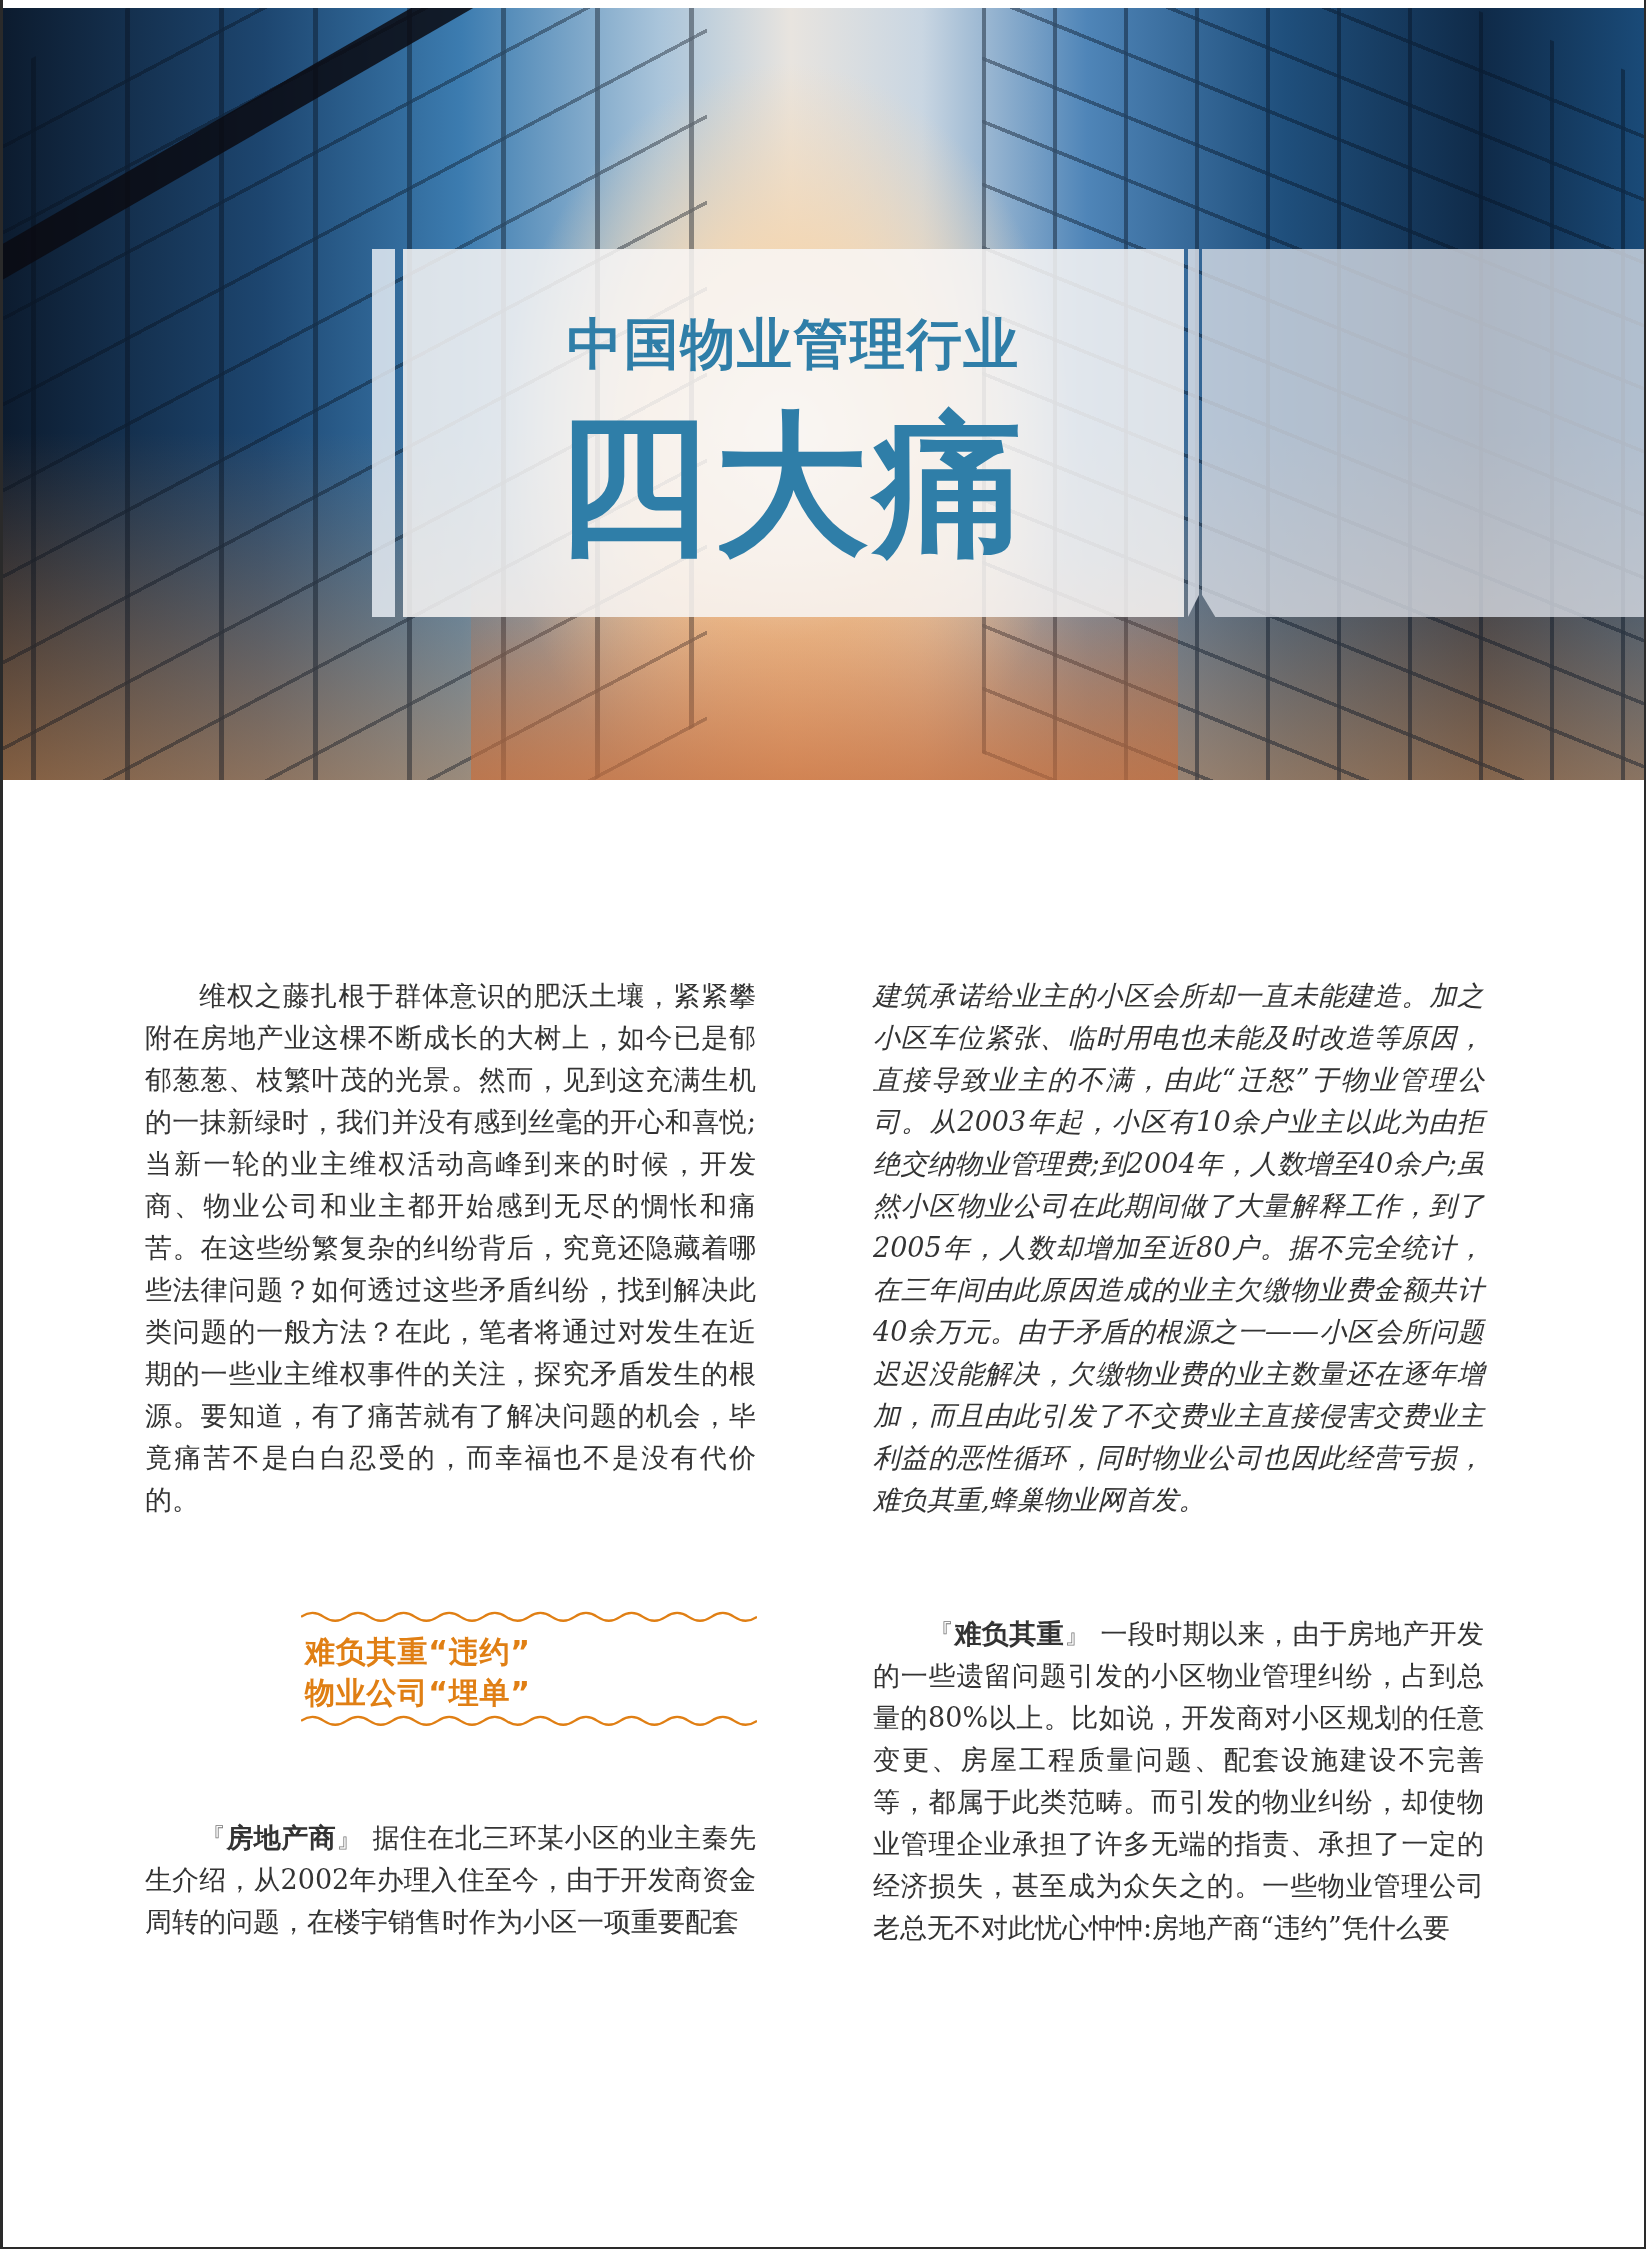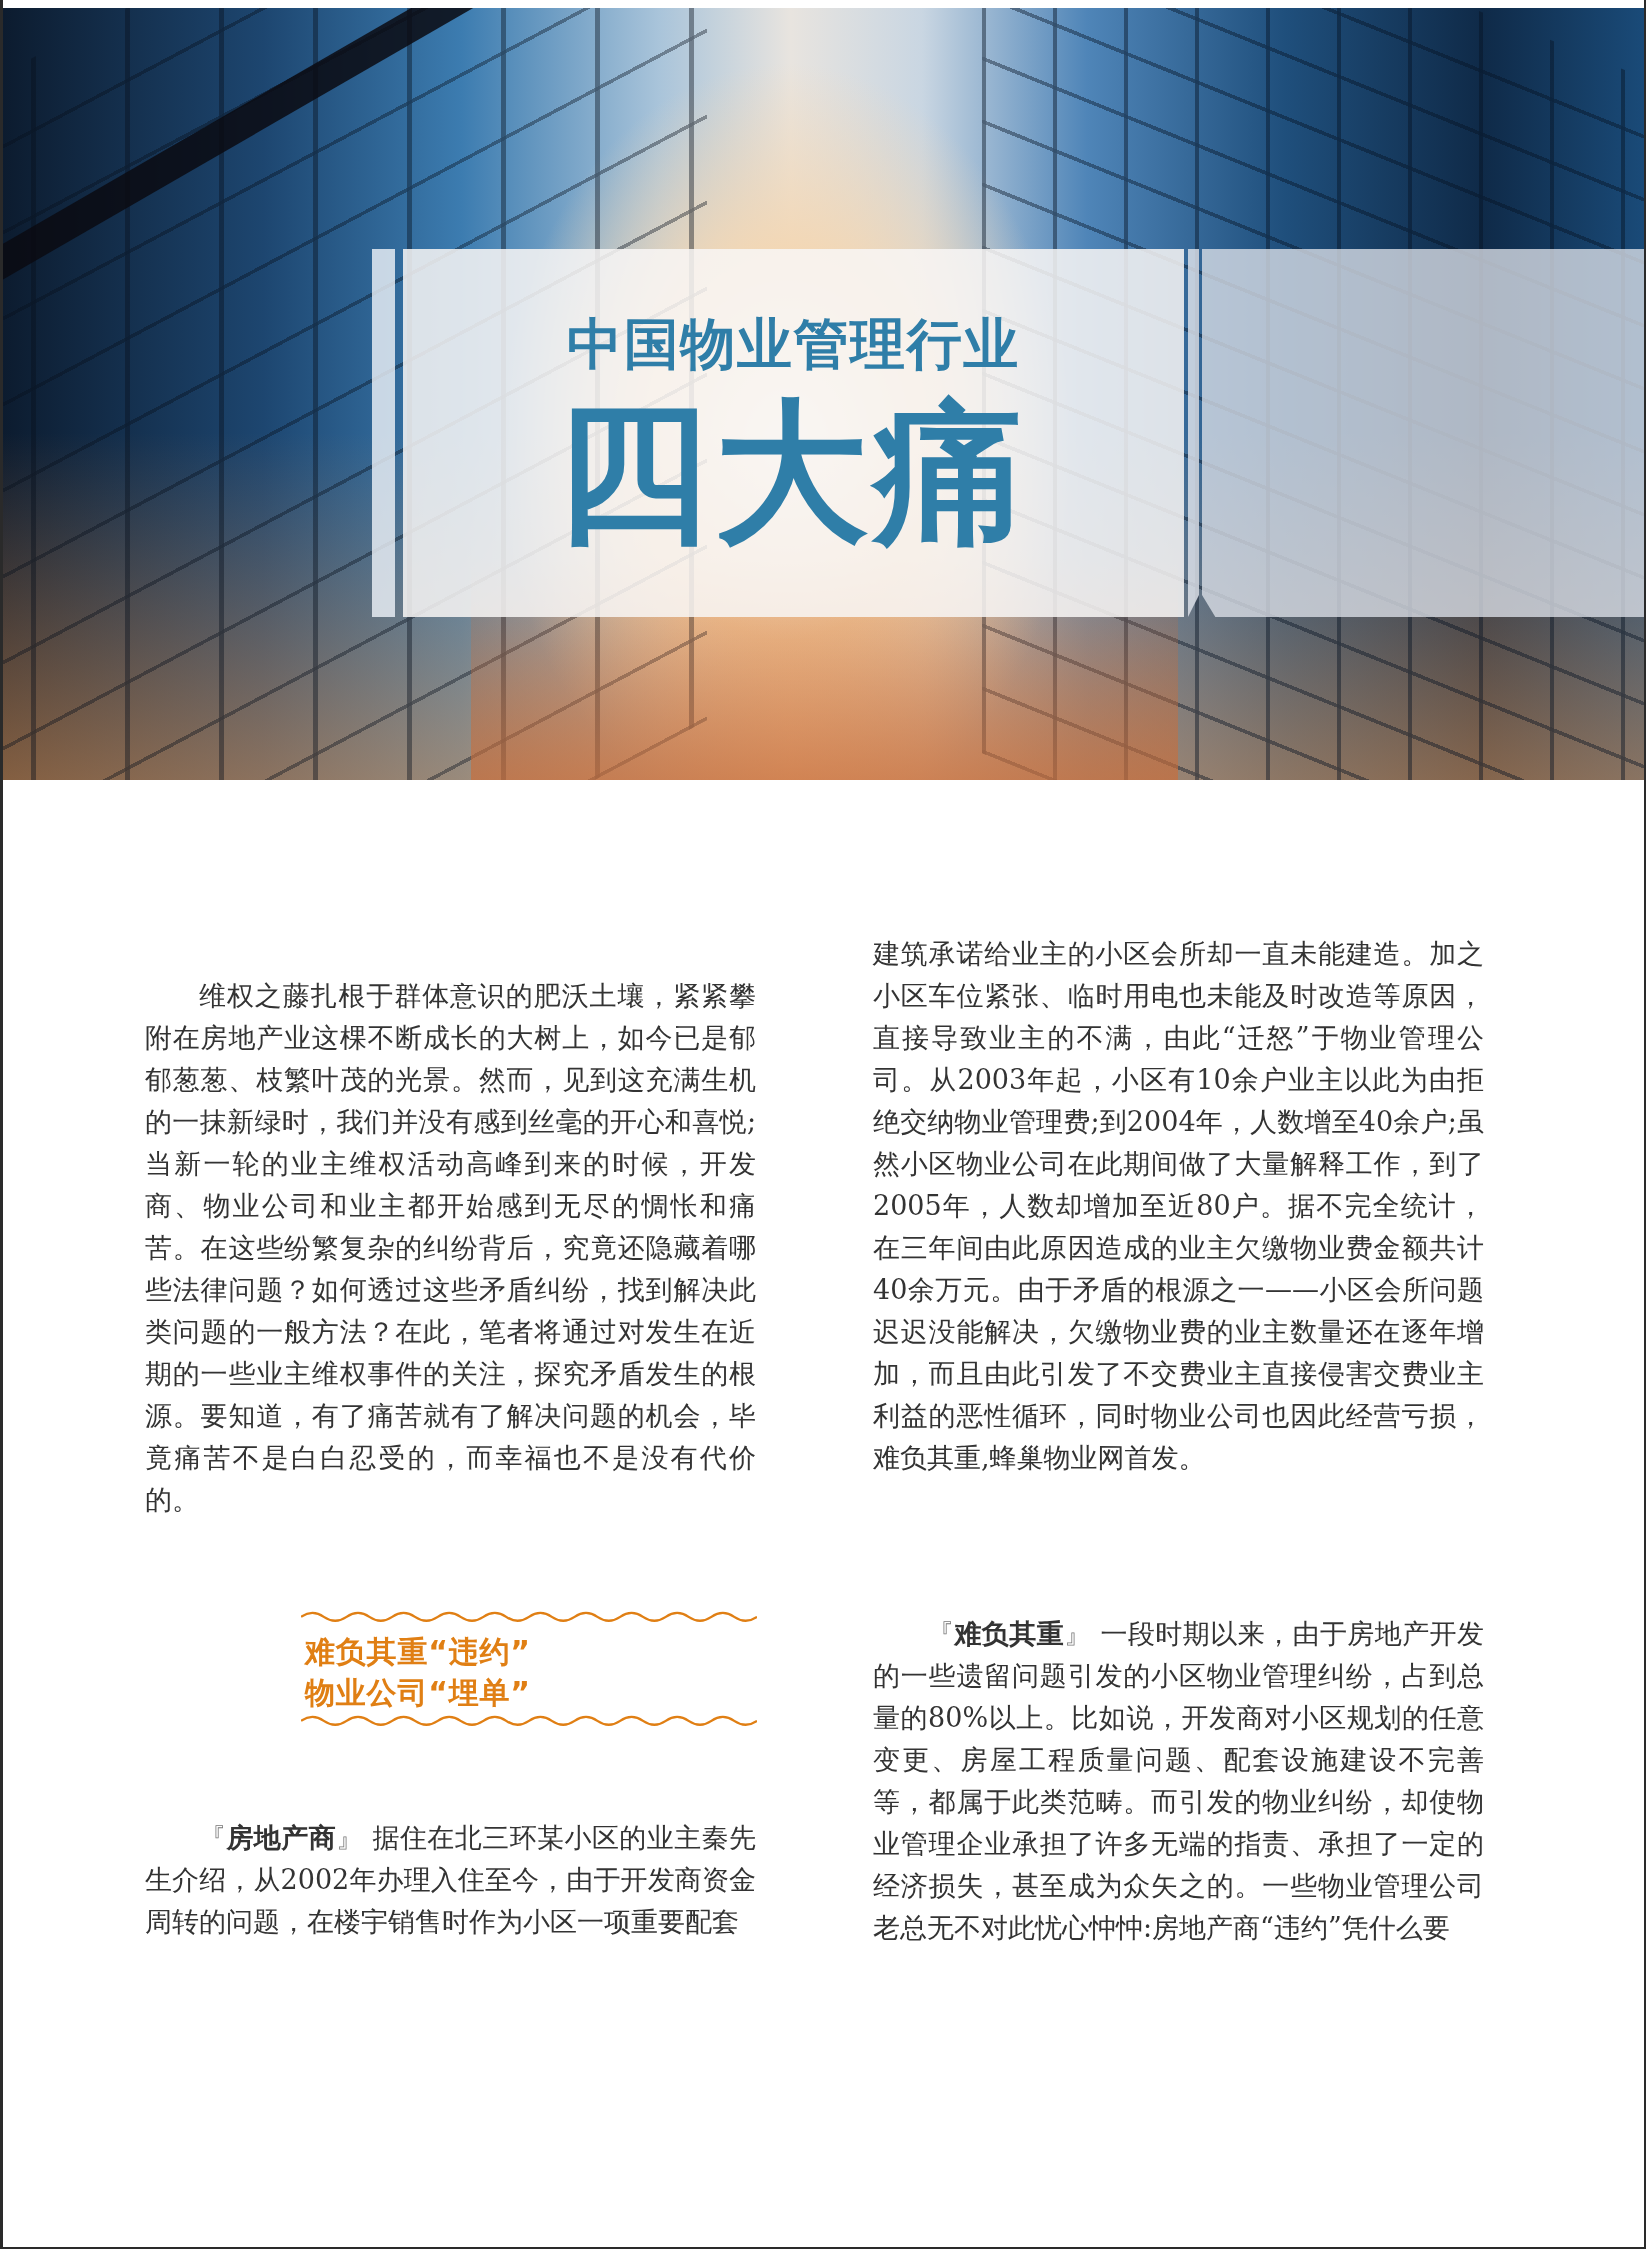--- a/index.html
+++ b/index.html
@@ -35,28 +35,28 @@
   .panel-strip.s1 { left:372px; width:23px; }
   .panel-main { position:absolute; left:403px; top:241px; width:781px; height:368px; background:rgba(248,246,244,.86); }
   .panel-right-notch { position:absolute; left:1188px; top:241px; width:11px; height:368px; background:rgba(225,228,235,.82);
           clip-path:polygon(0 0,100% 0,100% 94%,0 100%); }
   .panel-right { position:absolute; left:1202px; top:241px; width:445px; height:368px; background:rgba(220,224,232,.78);
           clip-path:polygon(0 0,100% 0,100% 100%,3% 100%,0 94%); }
 
   .title-line1 { position:absolute; left:403px; width:781px; top:300px; text-align:center;
           font-family:"DejaVu Sans","Liberation Sans",sans-serif; font-weight:bold; font-size:55px; letter-spacing:1.6px; color:#2f7ea8; }
   .title-line2 { position:absolute; left:403px; width:781px; top:387px; text-align:center;
-          font-family:Liberation Mono, monospace; font-weight:bold; font-size:154px; line-height:181px; letter-spacing:4.7px; color:#2f7ea8; }
+          font-family:Liberation Sans, sans-serif; font-weight:bold; font-size:154px; line-height:181px; letter-spacing:4.7px; color:#2f7ea8; }
 
   
   .col { position:absolute; width:613px; font-size:27px; line-height:42px; text-align:justify; text-justify:inter-ideograph; color:#333; }
   .col p { margin:1px; }
   .indent { text-indent:2em; }
   .col-left-top { left:144px; top:974px; }
-  .col-right-top { left:872px; top:932px; }
+  .col-right-top { left:872px; top:974px;font-style:italic; }
   .col-left-bottom { left:144px; top:1816px; }
   .col-right-bottom { left:872px; top:1612px; }
   .lead-label { font-family:"DejaVu Sans","Liberation Sans",sans-serif; font-weight:bold; color:#333; }
   .lead-bracket { color:#777; font-weight:normal; }
 
   
   .section-head { position:absolute; left:144px; top:1595px; width:613px; height:141px; }
   .badge { position:absolute; left:0; top:0; width:141px; height:141px; border-radius:50%; background:#e2a90b;
            color:#fff; font-family:"DejaVu Sans","Liberation Sans",sans-serif; font-size:31px; line-height:39px; text-align:center;
            display:flex; flex-direction:column; justify-content:center; align-items:center; }

